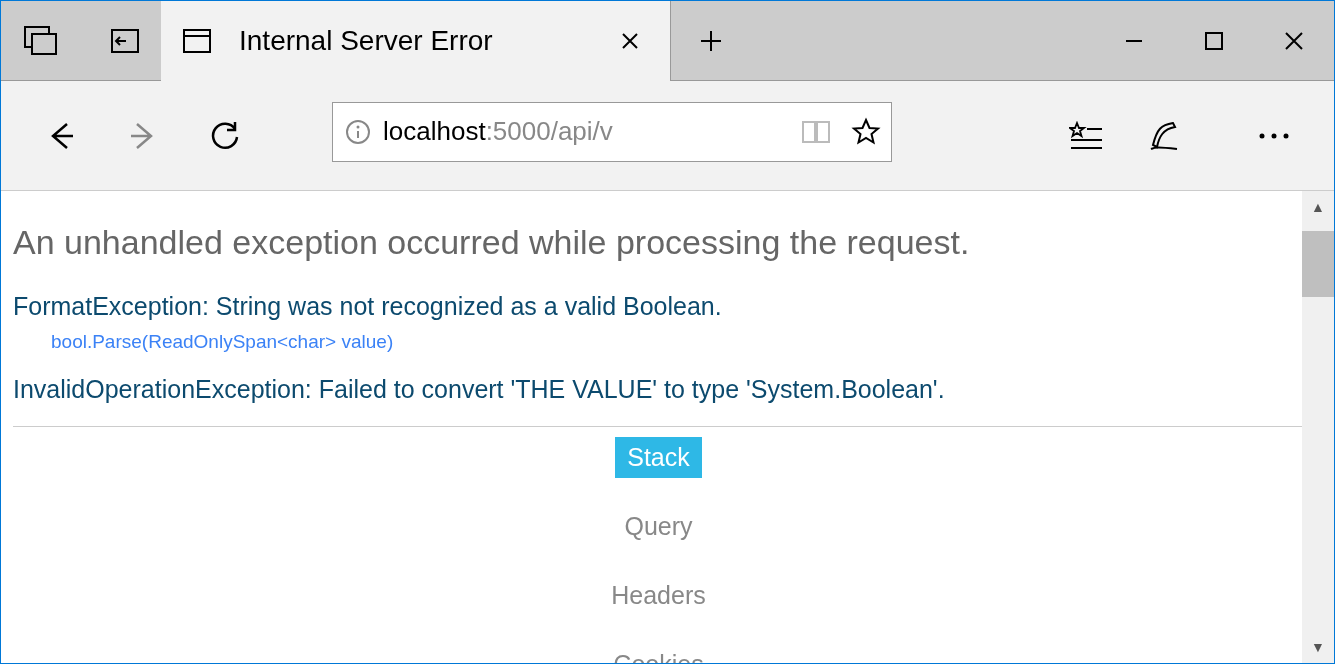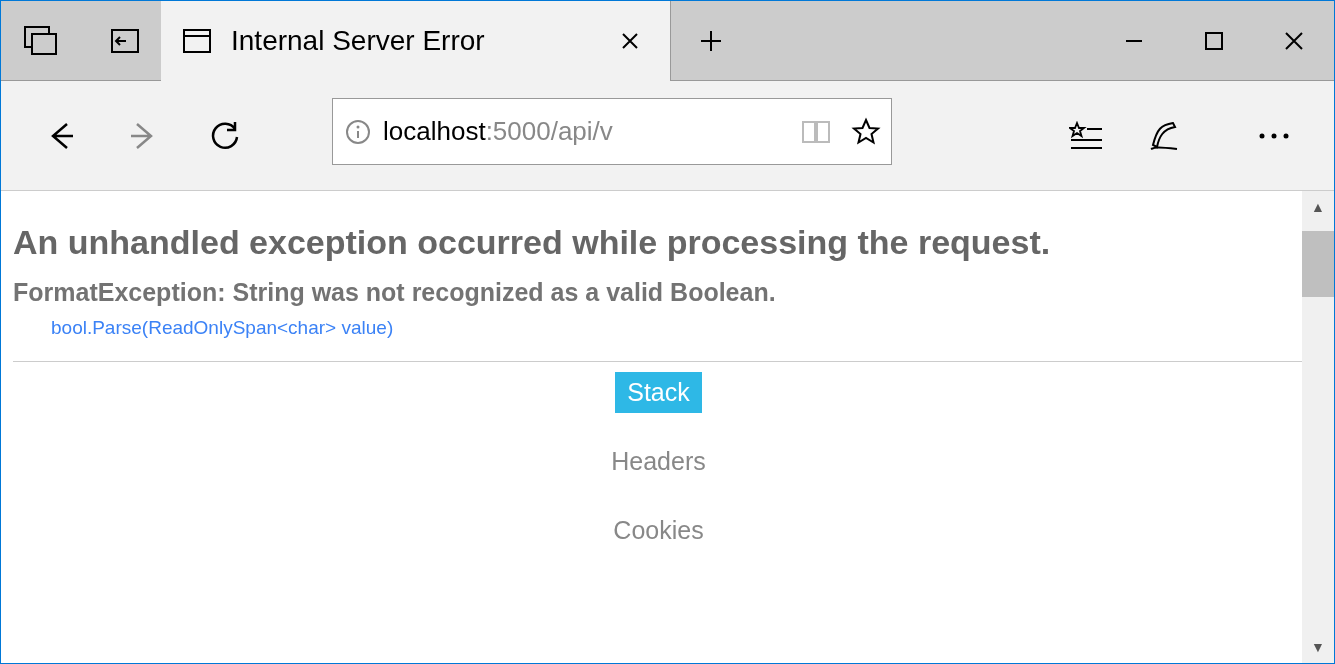--- a/index.html
+++ b/index.html
@@ -1,45 +1,45 @@
 <!DOCTYPE html>
 <html><head>
 <meta charset="utf-8">
 <style>
 * { box-sizing: border-box; margin: 0; padding: 0; }
 body { font-family: "Segoe UI", Arial, sans-serif; background: #fff; width: 1335px; height: 664px; overflow: hidden; border: 1px solid #0078d7; }
 .titlebar { height: 80px; background: #cccccc; display: flex; align-items: stretch; border-bottom: 1px solid #999; }
 .titlebar-left { display: flex; align-items: center; }
 .tb-btn { width: 80px; height: 80px; display: flex; align-items: center; justify-content: center; }
-.tab { background: #f2f2f2; display: flex; align-items: center; padding: 0 20px; height: 80px; min-width: 510px; border-right: 1px solid #999; }
+.tab { background: #f2f2f2; display: flex; align-items: center; padding: 0 20px; height: 80px; min-width: 510px; border-right: 1px solid #999; gap: 8px; }
 .tab-icon svg { width: 32px; height: 32px; }
 .tab-title { font-size: 28px; margin-left: 18px; color: #000; flex: 1; }
 .tab-close { width: 40px; display:flex; justify-content:center; }
 .new-tab { width: 80px; display: flex; align-items: center; justify-content: center; }
 .spacer { flex: 1; }
 .win-controls { display: flex; }
 .win-btn { width: 80px; height: 80px; display: flex; align-items: center; justify-content: center; }
 
 .toolbar { height: 110px; background: #f2f2f2; display: flex; align-items: center; padding: 0 25px; border-bottom: 1px solid #ccc; }
 .nav-btn { width: 70px; height: 70px; display: flex; align-items: center; justify-content: center; margin-right: 12px; }
-.addressbar { flex: 0 0 560px; height: 67px; border: 1px solid #999; background: #fff; display: flex; align-items: center; margin: 0 40px 8px 60px; }
+.addressbar { flex: 0 0 560px; height: 60px; border: 1px solid #999; background: #fff; display: flex; align-items: center; margin: 0 40px 8px 60px; }
 .addr-icon { width: 50px; display: flex; justify-content: center; }
 .addr-text { flex: 1; font-size: 26px; color: #000; white-space: nowrap; overflow: hidden; }
 .addr-text .dim { color: #888; }
 .tool-icon { width: 70px; display: flex; justify-content: center; margin-left: 8px; }
 .toolbar-right { margin-left: auto; display: flex; align-items: center; }
 
 .content { position: relative; height: 472px; background: #fff; overflow: hidden; padding: 20px 30px 0 12px; }
 .scroll-track { position: absolute; right: 0; top: 0; width: 32px; height: 100%; background: #f0f0f0; }
 .scroll-arrow { width: 32px; height: 32px; display:flex; align-items:center; justify-content:center; color:#555; font-size:14px; }
 .scroll-thumb { position:absolute; right:0; top:40px; width:32px; height:66px; background:#bfbfbf; }
 
-h1.err-title { font-weight: 700; font-size: 34px; color: #666; margin: 12px 0 16px 0; }
+h1.err-title { font-weight: 400; font-size: 34px; color: #666; margin: 12px 0 30px 0; }
 .exc { margin-bottom: 22px; }
-.exc-head { font-weight: 700; font-size: 25px; color: #737373; margin-bottom: 10px; }
+.exc-head { font-weight: 400; font-size: 25px; color: #0c4a6e; margin-bottom: 10px; }
 .exc-trace { font-size: 19px; color: #3b82f6; padding-left: 38px; }
 hr.div { border: none; border-top: 1px solid #ccc; margin: 18px 0 10px 0; }
 .tabbar { display: flex; gap: 28px; align-items: center; margin-top:4px;flex-direction:column; }
 .tab-item { font-size: 25px; color: #888; padding: 6px 12px; }
 .tab-item.active { background: #2eb8e6; color: #fff; }
 
 svg { display:block; }
 </style>
 </head>
 <body>
@@ -164,25 +164,27 @@
 <div class="content">
   <h1 class="err-title">An unhandled exception occurred while processing the request.</h1>
 
   <div class="exc">
     <div class="exc-head">FormatException: String was not recognized as a valid Boolean.</div>
     <div class="exc-trace">bool.Parse(ReadOnlySpan&lt;char&gt; value)</div>
   </div>
   <div class="exc">
   </div>
   <div class="exc">
+    <div class="exc-head">InvalidOperationException: Failed to convert 'THE VALUE' to type 'System.Boolean'.</div>
   </div>
 
   <hr class="div">
   <div class="tabbar">
     <div class="tab-item active">Stack</div>
+    <div class="tab-item">Query</div>
     <div class="tab-item">Headers</div>
     <div class="tab-item">Cookies</div>
   </div>
 
   <div class="scroll-track">
     <div class="scroll-arrow">▲</div>
     <div class="scroll-thumb"></div>
     <div class="scroll-arrow" style="position:absolute;bottom:0">▼</div>
   </div>
 </div>

